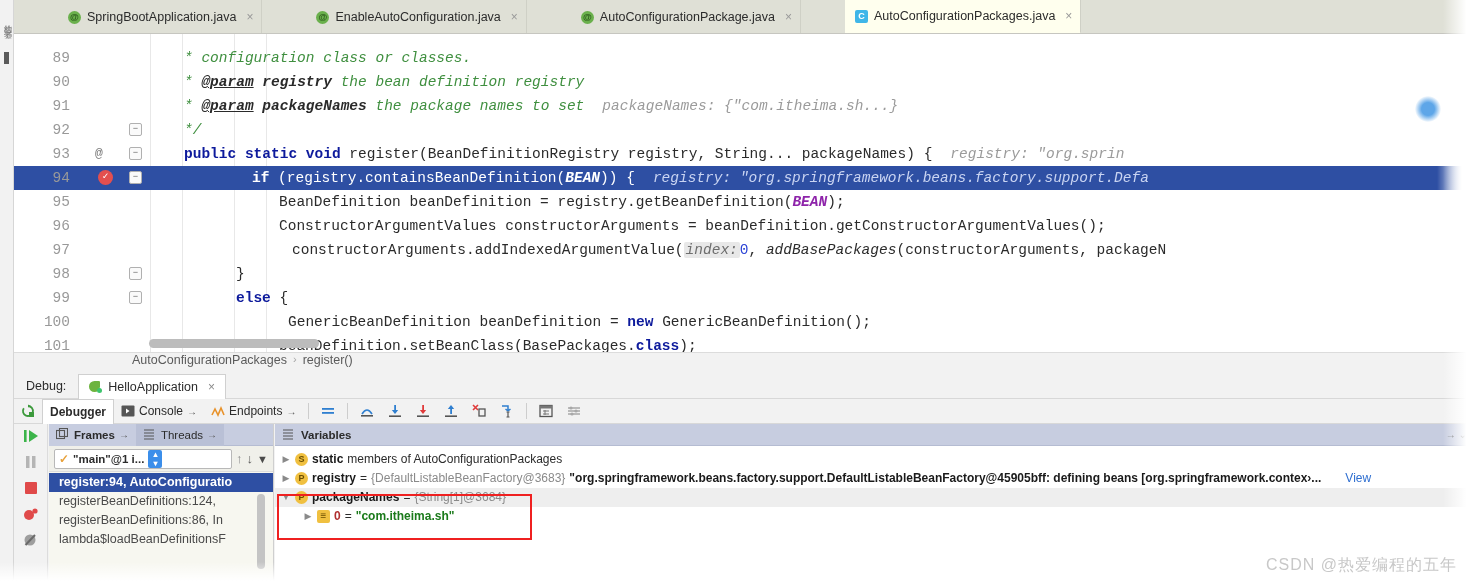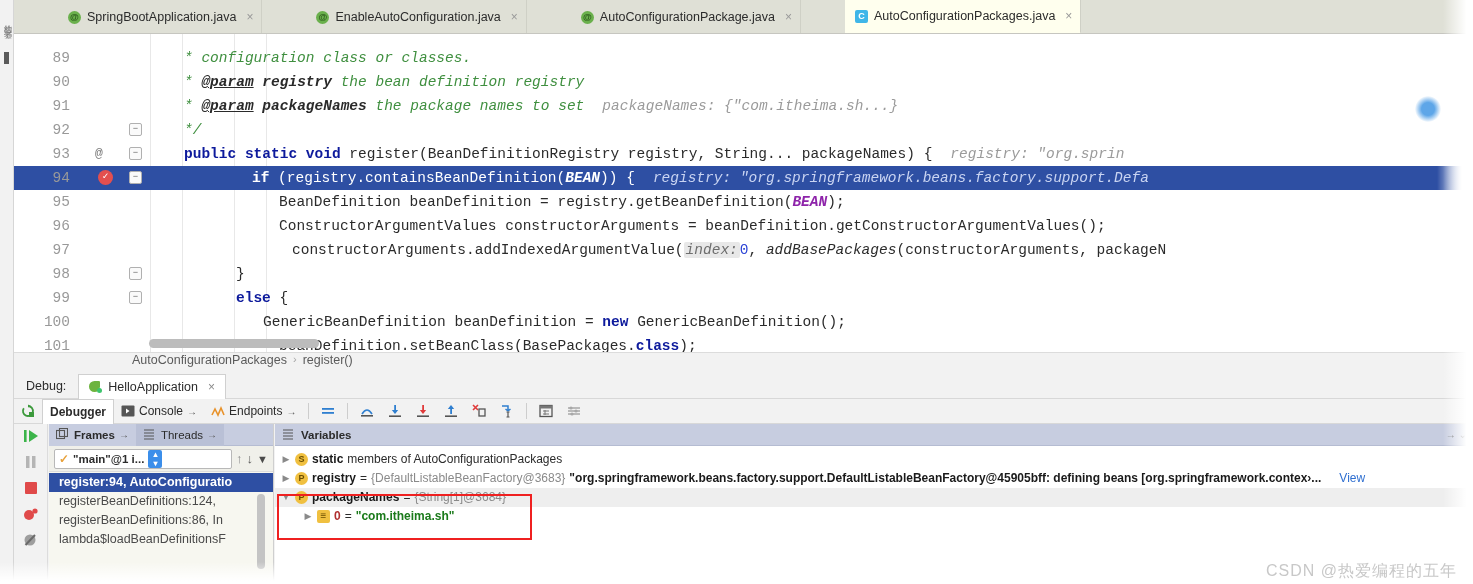--- a/index.html
+++ b/index.html
@@ -343,21 +343,21 @@
   .v-link { color:#2f6fd0; }
 
   .redbox {
     position:absolute; left:2px; top:48px;
     width:255px; height:46px;
     border:2px solid #ef2020;
     pointer-events:none;
   }
 
   .watermark {
-    position:absolute; right:16px; bottom:2px;
+    position:absolute; right:16px; bottom:8px;
     font-size:16px; color:#c8c8c8;
     letter-spacing:1px;
     pointer-events:none;
     white-space:nowrap;
   }
   .bottom-fade {
     position:absolute; left:0; right:0; bottom:0; height:22px;
     background:linear-gradient(to bottom, rgba(255,255,255,0), #ffffff 85%);
     pointer-events:none;
   }
@@ -465,21 +465,21 @@
       </div>
 
       <div class="code-line">
         <span class="ln">99</span>
         <span class="fold">−</span>
         <span class="txt" style="left:222px"><span class="kw">else</span><span class="pln"> {</span></span>
       </div>
 
       <div class="code-line">
         <span class="ln">100</span>
-        <span class="txt" style="left:249px"><span class="pln">GenericBeanDefinition beanDefinition = </span><span class="kw">new</span><span class="pln"> GenericBeanDefinition();</span></span>
+        <span class="txt" style="left:274px"><span class="pln">GenericBeanDefinition beanDefinition = </span><span class="kw">new</span><span class="pln"> GenericBeanDefinition();</span></span>
       </div>
 
       <div class="code-line">
         <span class="ln">101</span>
         <span class="txt" style="left:265px"><span class="pln">beanDefinition.setBeanClass(BasePackages.</span><span class="kw">class</span><span class="pln">);</span></span>
       </div>
 
       <div class="code-line">
         <span class="ln">102</span>
       </div>
@@ -730,21 +730,21 @@
           <span class="pln"> members of AutoConfigurationPackages</span>
         </div>
 
         <div class="var-row">
           <span class="tri">▶</span>
           <span class="badge">P</span>
           <span class="v-name">registry</span>
           <span class="v-eq"> = </span>
           <span class="v-grey">{DefaultListableBeanFactory@3683}</span>
           <span class="v-dark">"org.springframework.beans.factory.support.DefaultListableBeanFactory@45905bff: defining beans [org.springframework.contex›...</span>
-          <span class="v-link" style="margin-left:14px">View</span>
+          <span class="v-link" style="margin-left:20px">View</span>
         </div>
 
         <div class="var-row shaded">
           <span class="tri open">▼</span>
           <span class="badge">P</span>
           <span class="v-name">packageNames</span>
           <span class="v-eq"> = </span>
           <span class="v-grey">{String[1]@3684}</span>
         </div>
 

